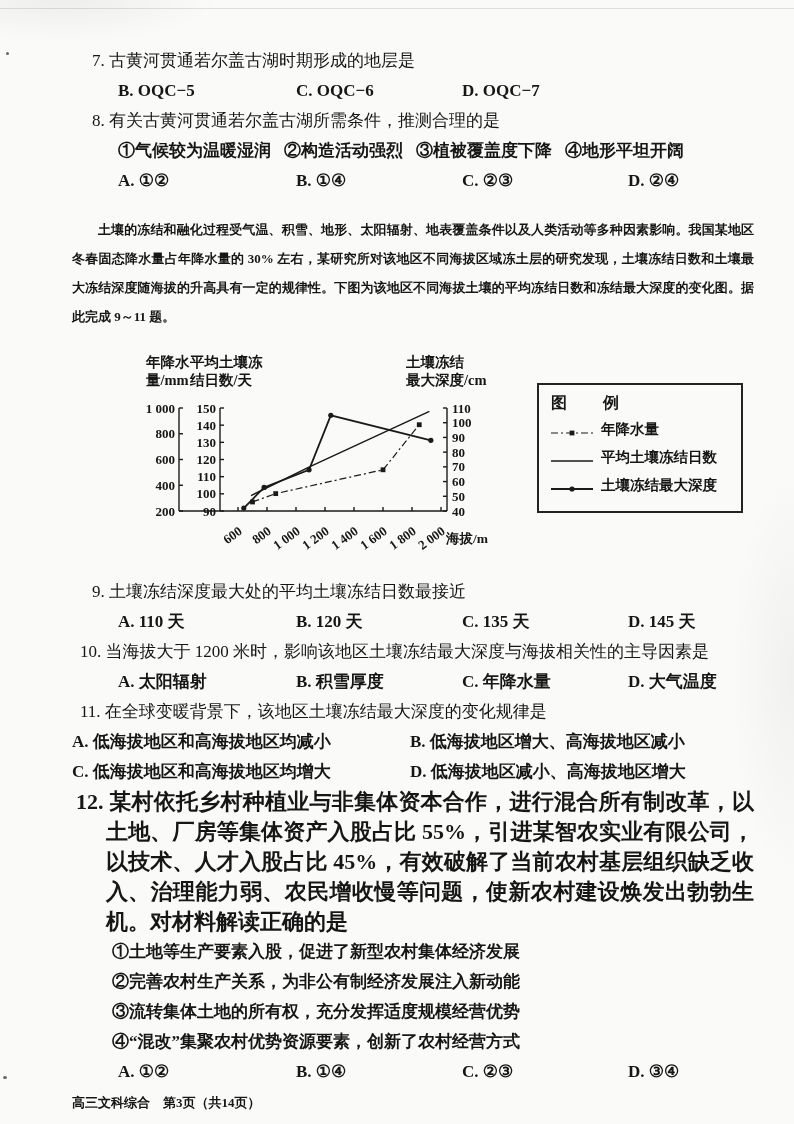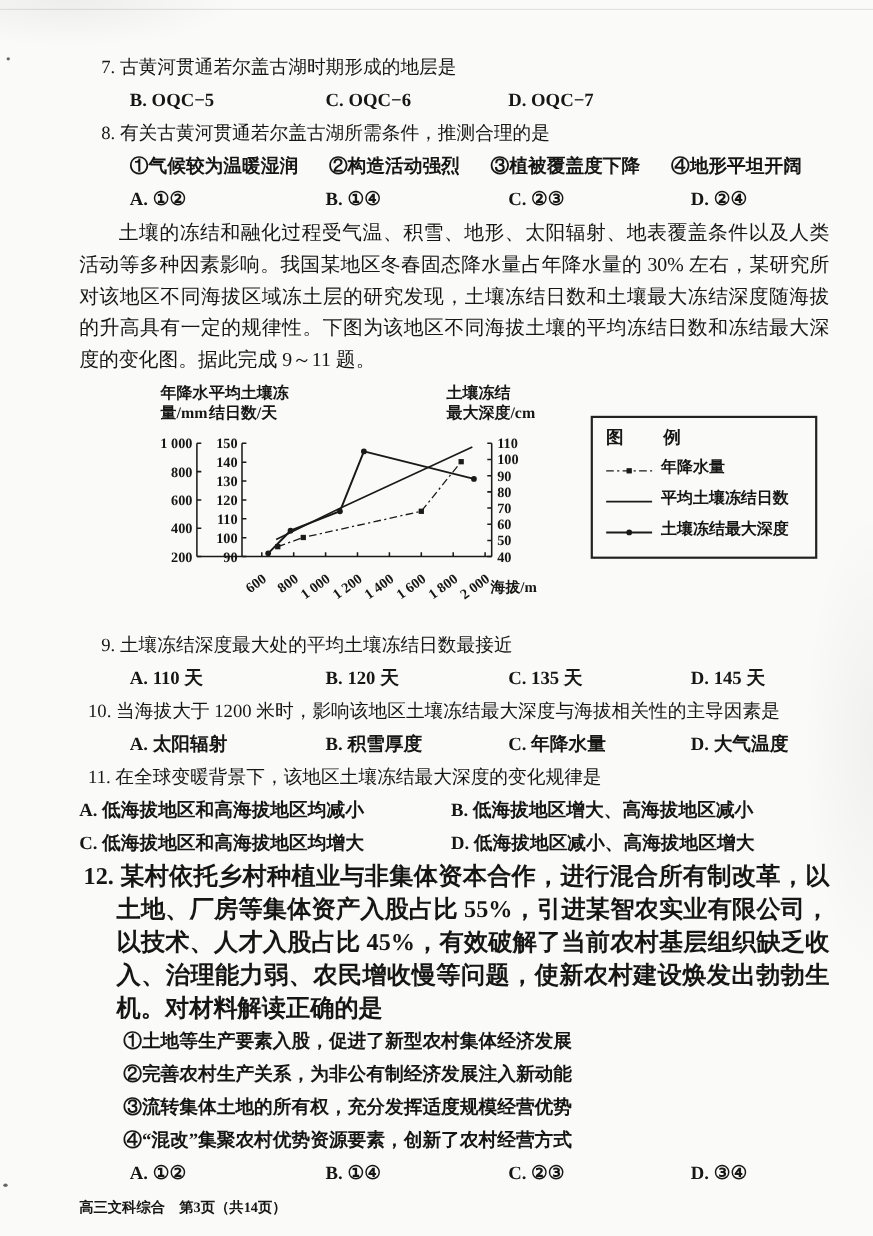--- a/index.html
+++ b/index.html
@@ -12,27 +12,27 @@
           radial-gradient(ellipse 90px 300px at 100% 60%, rgba(0,0,0,0.04), transparent 70%),
           linear-gradient(#fafaf8,#fafaf8);}
   .page::before{content:"";position:absolute;left:0;top:8px;width:100%;height:1px;
         background:rgba(0,0,0,0.10);}
   .stem{font-size:17px;line-height:30px;font-weight:400;white-space:nowrap;}
   .ml1{margin-left:20px;} .ml2{margin-left:8px;}
   .opts4{display:grid;grid-template-columns:178px 166px 166px 1fr;
          margin-left:46px;font-size:17px;line-height:30px;font-weight:600;}
   .opts2{display:grid;grid-template-columns:338px 1fr;
          font-size:17px;line-height:30px;font-weight:600;}
-  .items-row{display:flex;gap:28px;margin-left:46px;font-size:17px;line-height:30px;font-weight:600;text-align:center;}
-  .passage{font-size:18px;line-height:29px;font-weight:400;text-align:justify;
-           text-indent:2em;margin:1px 0 2px 0;}
+  .items-row{display:flex;gap:13px;margin-left:46px;font-size:17px;line-height:30px;font-weight:600;text-align:center;}
+  .passage{font-size:13px;line-height:29px;font-weight:700;text-align:justify;
+           text-indent:2em;margin:19px 0 2px 0;}
   .q12block{font-size:22px;line-height:30px;font-weight:600;text-align:justify;
             margin-left:4px;padding-left:30px;text-indent:-30px;}
   .q12item{margin-left:40px;font-size:17px;line-height:30px;font-weight:600;}
-  .chart-wrap{position:relative;height:222px;margin:4px 0 4px 0;}
+  .chart-wrap{position:relative;height:222px;margin:20px 0 4px 0;}
   .chart-wrap svg text{font-family:"Liberation Serif","DejaVu Serif",serif;fill:#161616;}
   .legend{position:absolute;left:465px;top:32px;width:206px;height:130px;
           border:2px solid #222;background:#fafaf8;box-sizing:border-box;
           padding:8px 10px 0 12px;}
   .legend-title{text-align:left;font-size:16px;font-weight:700;letter-spacing:10px;
                 margin-bottom:6px;}
   .legend-row{display:flex;align-items:flex-end;gap:8px;font-size:14.5px;font-weight:600;
               margin-bottom:9px;}
   .legend-row svg{flex:0 0 auto;}
   .footer{font-size:13px;font-weight:600;margin-top:7px;}

